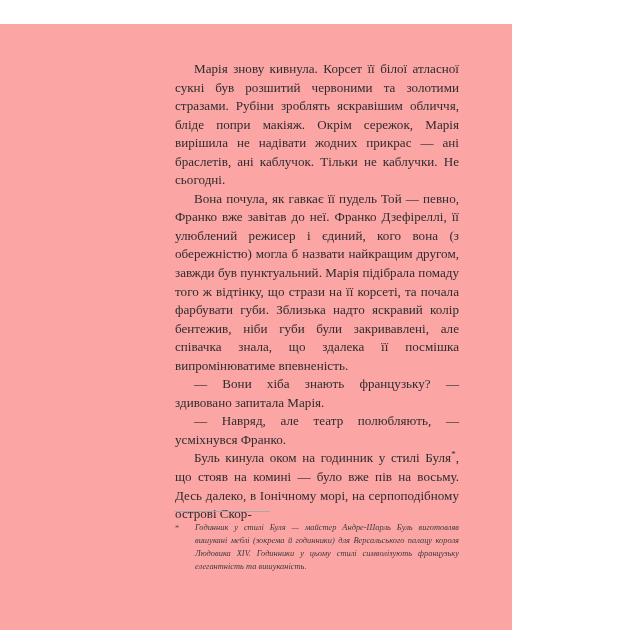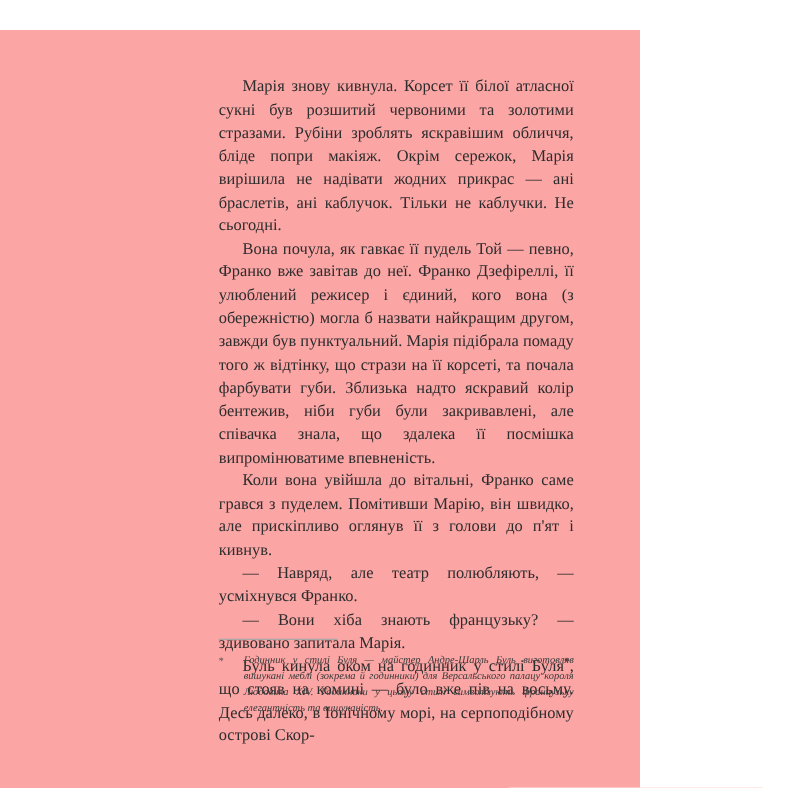--- a/index.html
+++ b/index.html
@@ -114,26 +114,25 @@
 <body>
 
 <div class="page">
 
   <div class="textblock">
 
     <p class="para">Марія знову кивнула. Корсет її білої атласної сукні був розшитий червоними та золотими стразами. Рубіни зроблять яскравішим обличчя, бліде попри макіяж. Окрім сережок, Марія вирішила не надівати жодних прикрас — ані браслетів, ані каблучок. Тільки не каблучки. Не сьогодні.</p>
 
     <p class="para">Вона почула, як гавкає її пудель Той — певно, Франко вже завітав до неї. Франко Дзефіреллі, її улюблений режисер і єдиний, кого вона (з обережністю) могла б назвати найкращим другом, завжди був пунктуальний. Марія підібрала помаду того ж відтінку, що стрази на її корсеті, та почала фарбувати губи. Зблизька надто яскравий колір бентежив, ніби губи були закривавлені, але співачка знала, що здалека її посмішка випромінюватиме впевненість.</p>
 
-    <p class="para">Коли вона увійшла до вітальні, Франко саме грався з пуделем. Помітивши Марію, він швидко, але прискіпливо оглянув її з голови до п'ят і кивнув.</p>
 
 
+    <p class="para dialog">— Вони хіба знають французьку? — здивовано запитала Марія.</p>
+
     <p class="para dialog">— Навряд, але театр полюбляють, — усміхнувся Франко.</p>
-
-    <p class="para dialog">— Вони хіба знають французьку? — здивовано запитала Марія.</p>
 
     <p class="para"><span>Буль кинула оком на годинник у стилі Буля</span><span class="fn-marker-sup">*</span><span>, що стояв на комині — було вже пів на восьму. Десь далеко, в Іонічному морі, на серпоподібному острові Скор-</span></p>
 
   </div>
 
   <div class="footnote-zone">
     <div class="fn-rule"></div>
     <div class="fn-row">
       <div class="fn-star">*</div>
       <p class="fn-text">Годинник у стилі Буля — майстер Андре-Шарль Буль виготовляв вишукані меблі (зокрема й годинники) для Версальського палацу короля Людовика XIV. Годинники у цьому стилі символізують французьку елегантність та вишуканість.</p>

